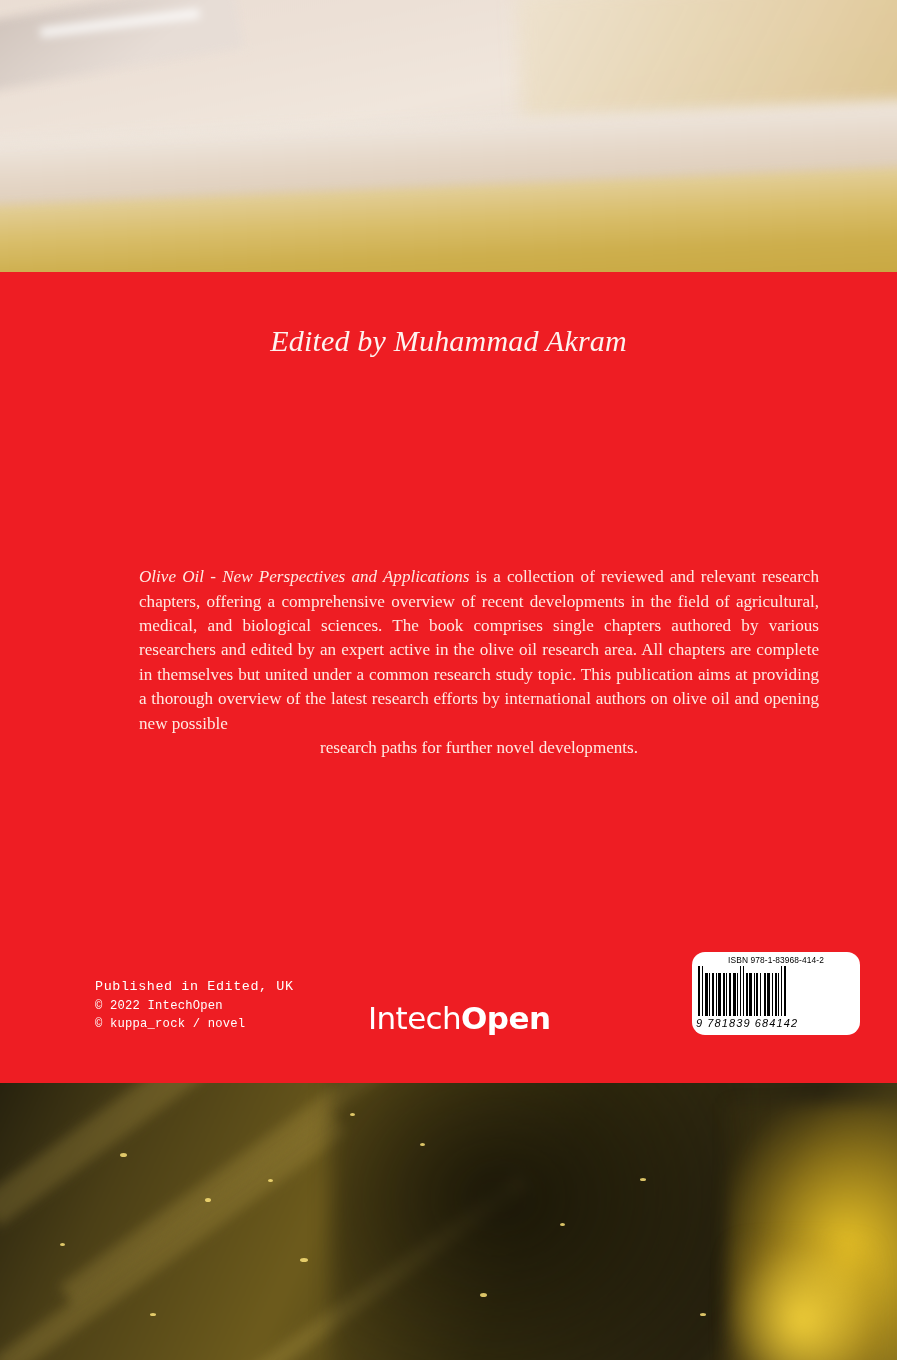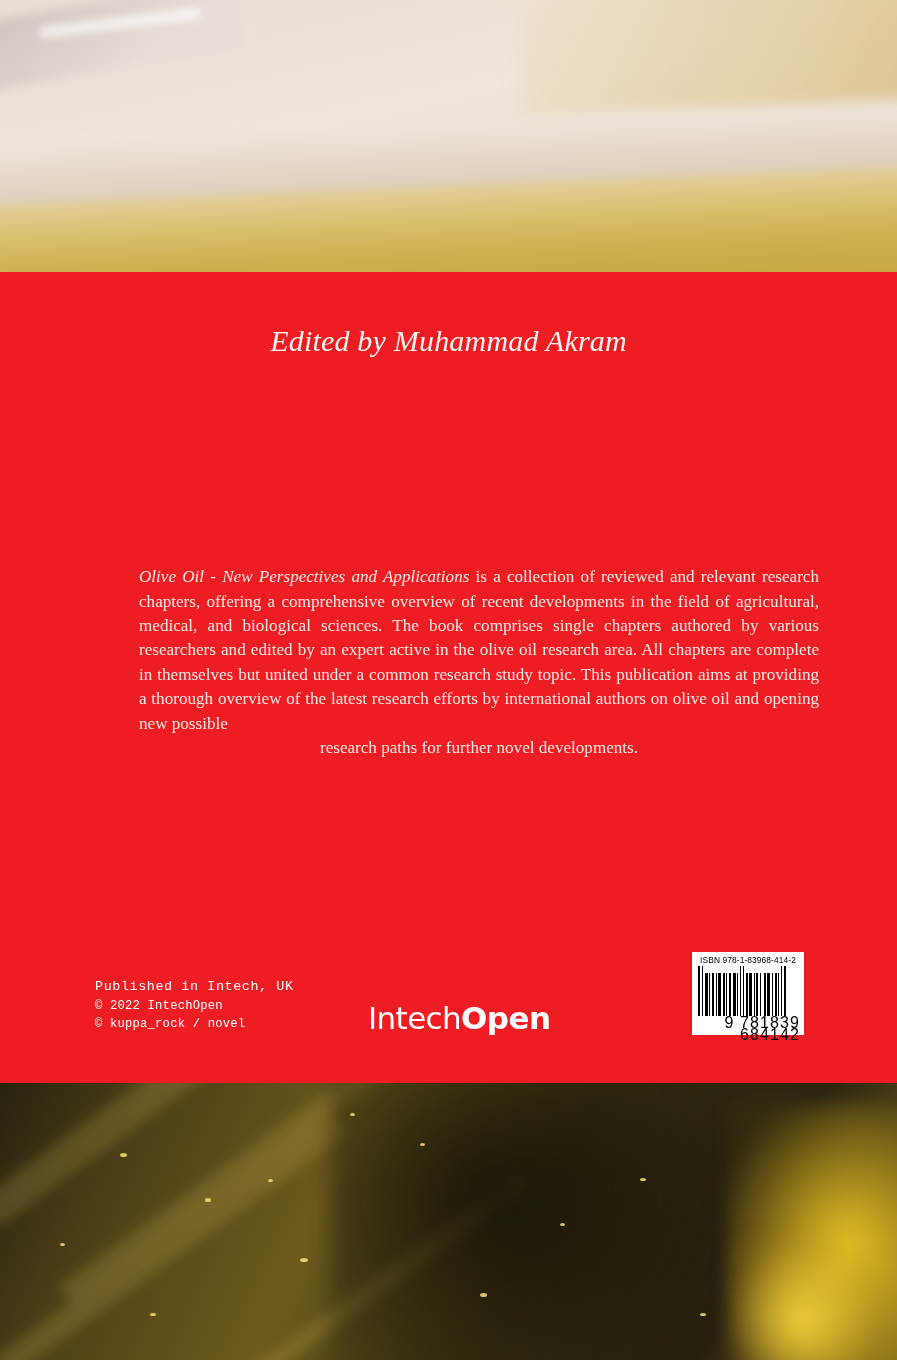--- a/index.html
+++ b/index.html
@@ -194,25 +194,26 @@
     font-weight: bold;
     letter-spacing: -0.6px;
   }
   .logo .light { font-weight: normal; }
 
   
   .barcode-box {
     position: absolute;
     left: 692px;
     top: 952px;
-    width: 112px;
+    width: 168px;
     height: 83px;
     background: #ffffff;
     padding: 3px 4px 2px 4px;
     box-sizing: border-box;
+    border-radius: 13px;
   }
   .barcode-isbn {
     text-align: center;
     font-family: "Liberation Sans", sans-serif;
     font-size: 8.4px;
     color: #000;
     letter-spacing: 0.1px;
     line-height: 10px;
   }
   .bars {
@@ -226,26 +227,27 @@
   .bars i {
     display: block;
     background: #000;
     height: 100%;
   }
   .bars i.tall { height: 100%; }
   .bars i.short { height: 86%; }
   .bars i.sp { background: transparent; }
   .barcode-num {
     font-family: "Liberation Sans", sans-serif;
-    font-size: 16px;
+    font-size: 11px;
     color: #000;
     letter-spacing: 1.1px;
-    text-align: right;
+    text-align: left;
     margin-top: 1px;
     line-height: 12px;
+    font-style: italic;
   }
 </style>
 </head>
 <body>
 
 <div class="cover">
 
   <div class="photo-top">
     <div class="layer-a"></div>
     <div class="layer-d"></div>
@@ -256,21 +258,21 @@
   </div>
 
   <div class="editor-line">Edited by Muhammad Akram</div>
 
   <p class="blurb">
     <span class="title-italic">Olive Oil - New Perspectives and Applications</span><span> is a collection of reviewed and relevant research chapters, offering a comprehensive overview of recent developments in the field of agricultural, medical, and biological sciences. The book comprises single chapters authored by various researchers and edited by an expert active in the olive oil research area. All chapters are complete in themselves but united under a common research study topic. This publication aims at providing a thorough overview of the latest research efforts by international authors on olive oil and opening new possible</span>
     <span class="last-line">research paths for further novel developments.</span>
   </p>
 
   <div class="pub-block">
-    <div class="line1">Published in Intech, UK</div>
+    <div class="line1">Published in Edited, UK</div>
     <div class="line2">© 2022 IntechOpen</div>
     <div class="line3">© kuppa_rock / novel</div>
   </div>
 
   <div class="logo">
     <span class="light">Intech</span><span>Open</span>
   </div>
 
   <div class="barcode-box">
     <div class="barcode-isbn">ISBN 978-1-83968-414-2</div>

